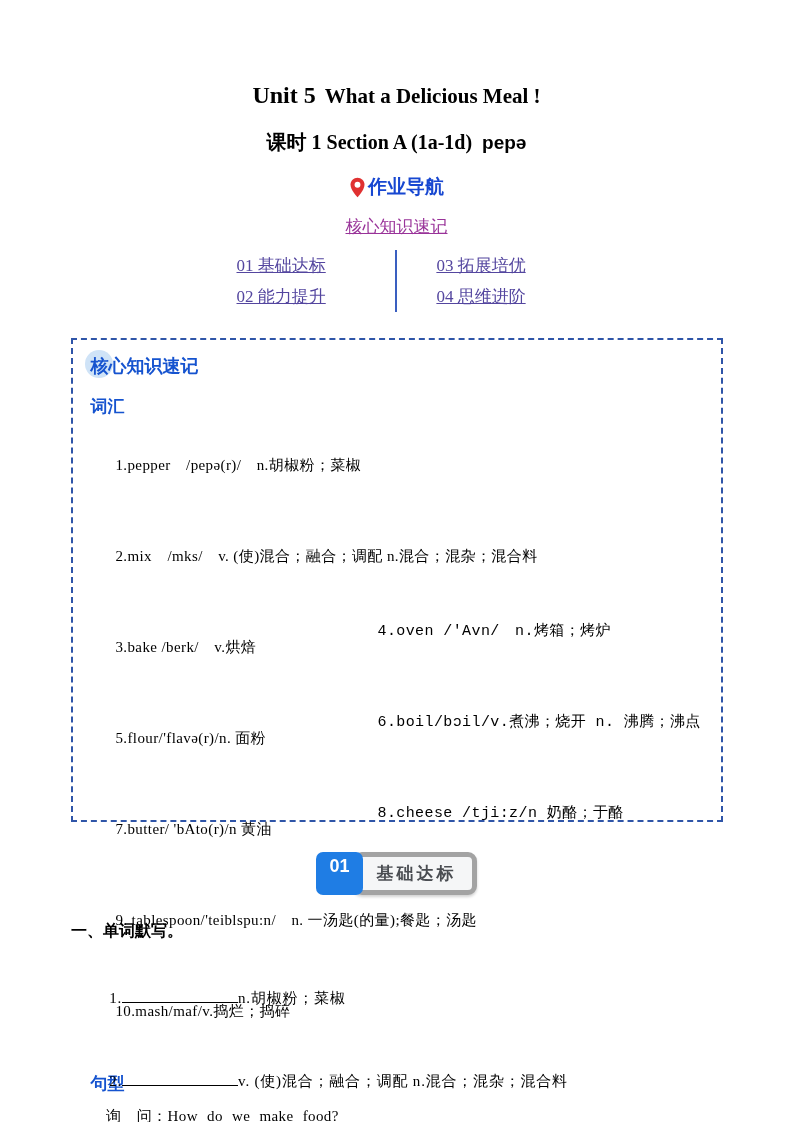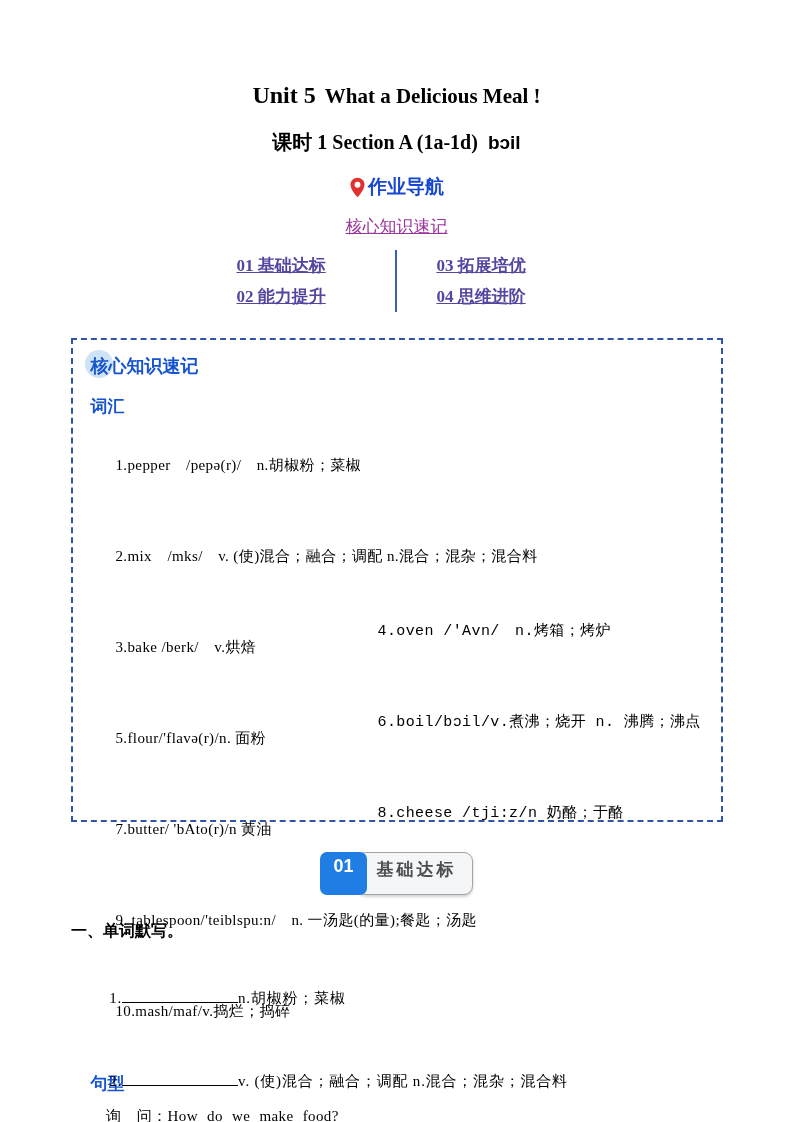--- a/index.html
+++ b/index.html
@@ -13,21 +13,21 @@
   .subtitle .zh-en{font-size:20px;}
   .subtitle .zh2{font-size:19px;margin-left:10px;font-family:"Liberation Sans","DejaVu Sans",sans-serif;}
   
   .nav-header{margin-top:18px;display:flex;justify-content:center;align-items:center;gap:2px;}
   .nav-header .pin{width:17px;height:21px;display:inline-block;}
   .nav-header .txt{font-family:"Liberation Sans","DejaVu Sans",sans-serif;font-weight:bold;
                    font-size:19px;color:#1747d1;}
   .nav-summary{margin-top:15px;text-align:center;}
   .nav-summary a{font-size:17px;color:#993399;text-decoration:underline;cursor:pointer;}
   .nav-grid{margin:12px auto 0;width:336px;display:flex;}
-  .nav-col{width:50%;box-sizing:border-box;padding-left:8px;font-weight:bold;}
+  .nav-col{width:50%;box-sizing:border-box;padding-left:8px;}
   .nav-col.right{padding-left:39px;}
   .nav-col .navlink{display:block;font-size:17px;line-height:31px;color:#54469f;
                     text-decoration:underline;cursor:pointer;}
   .nav-divider{width:0;border-left:2px solid #3a5fc0;}
   
   .kbox{margin:26px auto 0;width:652px;height:484px;box-sizing:border-box;
         border:2px dashed #2f55a8;padding:12px 18px 0 18px;}
   .kbox-header{position:relative;display:inline-block;margin-top:2px;
                font-family:"Liberation Sans","DejaVu Sans",sans-serif;font-weight:bold;
                font-size:18px;color:#1553cf;}
@@ -40,40 +40,40 @@
   .vrow .vright{position:absolute;left:287px;top:0;white-space:pre-wrap;font-family:Liberation Mono, monospace;}
   .srow{margin-top:12px;font-size:15px;white-space:pre-wrap;word-spacing:5px;letter-spacing:0.4px;}
   .srow:first-of-type{margin-top:14px;}
   
   .badge{margin:30px auto 0;width:fit-content;display:flex;align-items:stretch;
          font-family:"Liberation Sans","DejaVu Sans",sans-serif;}
   .badge-num{position:relative;z-index:2;background:#1f7de4;color:#ffffff;font-weight:bold;
              font-size:18px;padding:4px 13px 18px;border-radius:7px;}
   .badge-label{background:#f5f6f7;color:#4a4d52;font-weight:bold;font-size:17px;
              letter-spacing:3px;padding:5px 15px 4px 19px;margin-left:-10px;
-             border:1px solid #a3a3a3;border-radius:9px;
+             border:5px solid #a3a3a3;border-radius:9px;
              box-shadow:0 2px 3px rgba(0,0,0,0.18);}
   
   .ex-heading{margin:26px 0 0 71px;font-family:"Liberation Sans","DejaVu Sans",sans-serif;
               font-weight:bold;font-size:16px;}
   .ex-item{margin:29px 0 0 91px;font-size:15px;letter-spacing:0.8px;white-space:pre-wrap;}
   .blank{display:inline-block;width:116px;border-bottom:1px solid #000;height:14px;}
   a{color:inherit;}
 </style>
 </head>
 <body>
 
 <div class="page">
 
   <div class="title">
     <span class="unit">Unit 5</span><span class="rest">What a Delicious Meal !</span>
   </div>
 
   <div class="subtitle">
-    <span class="zh-en">课时 1 Section A (1a-1d)</span><span class="zh2">bɔil</span>
+    <span class="zh-en">课时 1 Section A (1a-1d)</span><span class="zh2">pepə</span>
   </div>
 
   <div class="nav-header">
     <span class="pin">
       <svg viewBox="0 0 24 30" width="17" height="21">
         <path d="M12 1C6.5 1 2 5.5 2 11c0 7.4 10 18 10 18s10-10.6 10-18C22 5.5 17.5 1 12 1z" fill="#e03131"></path>
         <circle cx="12" cy="11" r="4.2" fill="#ffffff"></circle>
       </svg>
     </span>
     <span class="txt">作业导航</span>

